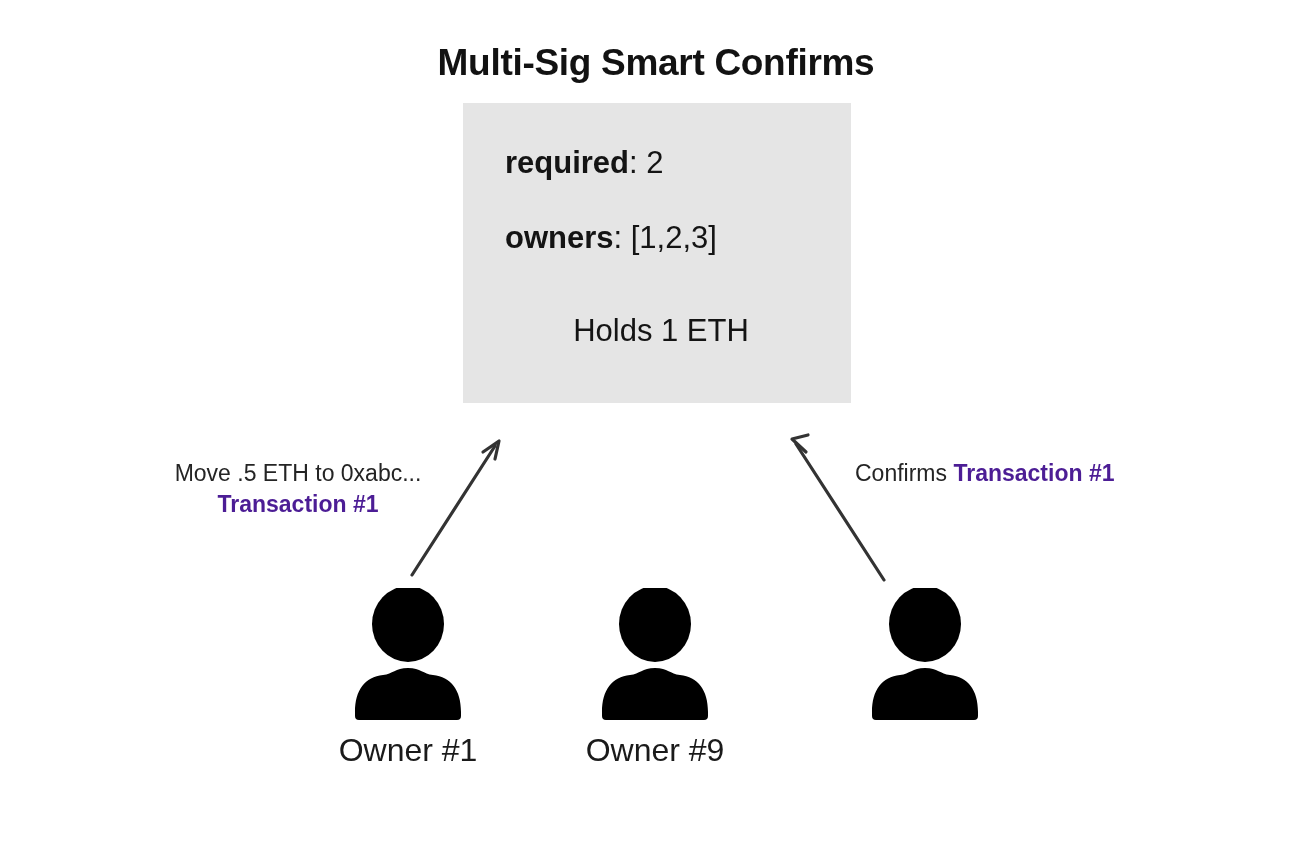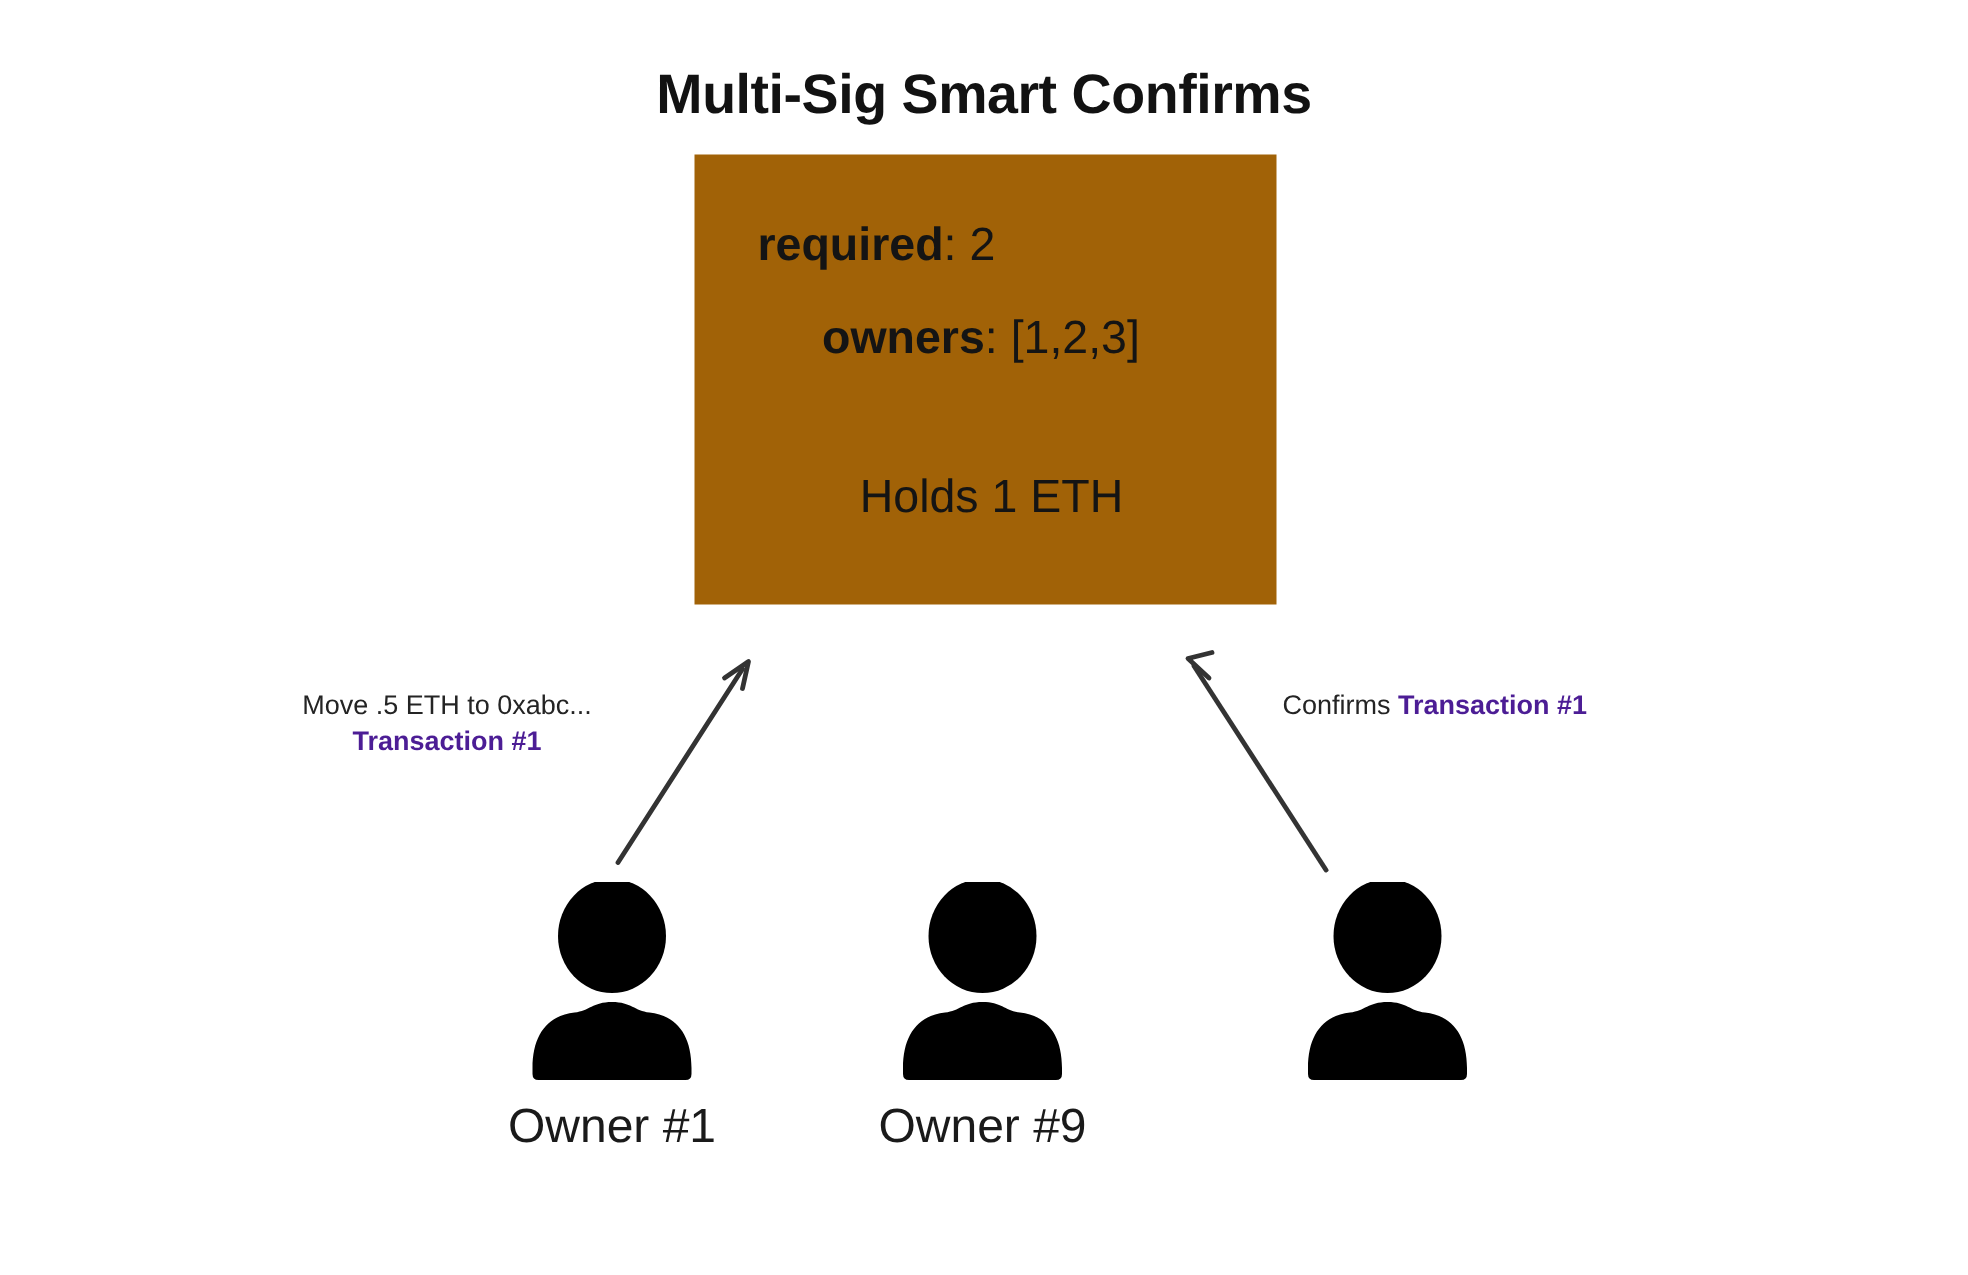--- a/index.html
+++ b/index.html
@@ -34,38 +34,38 @@
     white-space: nowrap;
   }
 
   
   #contract-box {
     position: absolute;
     left: 463px;
     top: 103px;
     width: 388px;
     height: 300px;
-    background: #a16207;
+    background: #e5e5e5;
   }
   .box-line {
     position: absolute;
     left: 42px;
     font-size: 31px;
     color: #141414;
     white-space: nowrap;
     line-height: 1;
   }
   .box-line .key {
     font-weight: bold;
   }
   .box-line .val {
     font-weight: normal;
   }
   #contract-required { top: 44px; }
-  #contract-owners   { top: 106px; margin-left: 43px; }
+  #contract-owners   { top: 119px; }
   #contract-holds {
     position: absolute;
     left: 0;
     top: 212px;
     width: 388px;
     text-align: center;
     font-size: 31px;
     font-weight: normal;
     color: #141414;
     white-space: nowrap;
@@ -79,21 +79,21 @@
     position: absolute;
     left: 0;
     top: 0;
     width: 1312px;
     height: 850px;
   }
 
   
   .annotation {
     position: absolute;
-    font-size: 18px;
+    font-size: 23px;
     color: #242424;
     line-height: 1.35;
     white-space: nowrap;
   }
   .annotation .strong { font-weight: bold; color: #4c1d95; }
   #annotation-propose {
     left: 148px;
     top: 458px;
     width: 300px;
     text-align: center;

